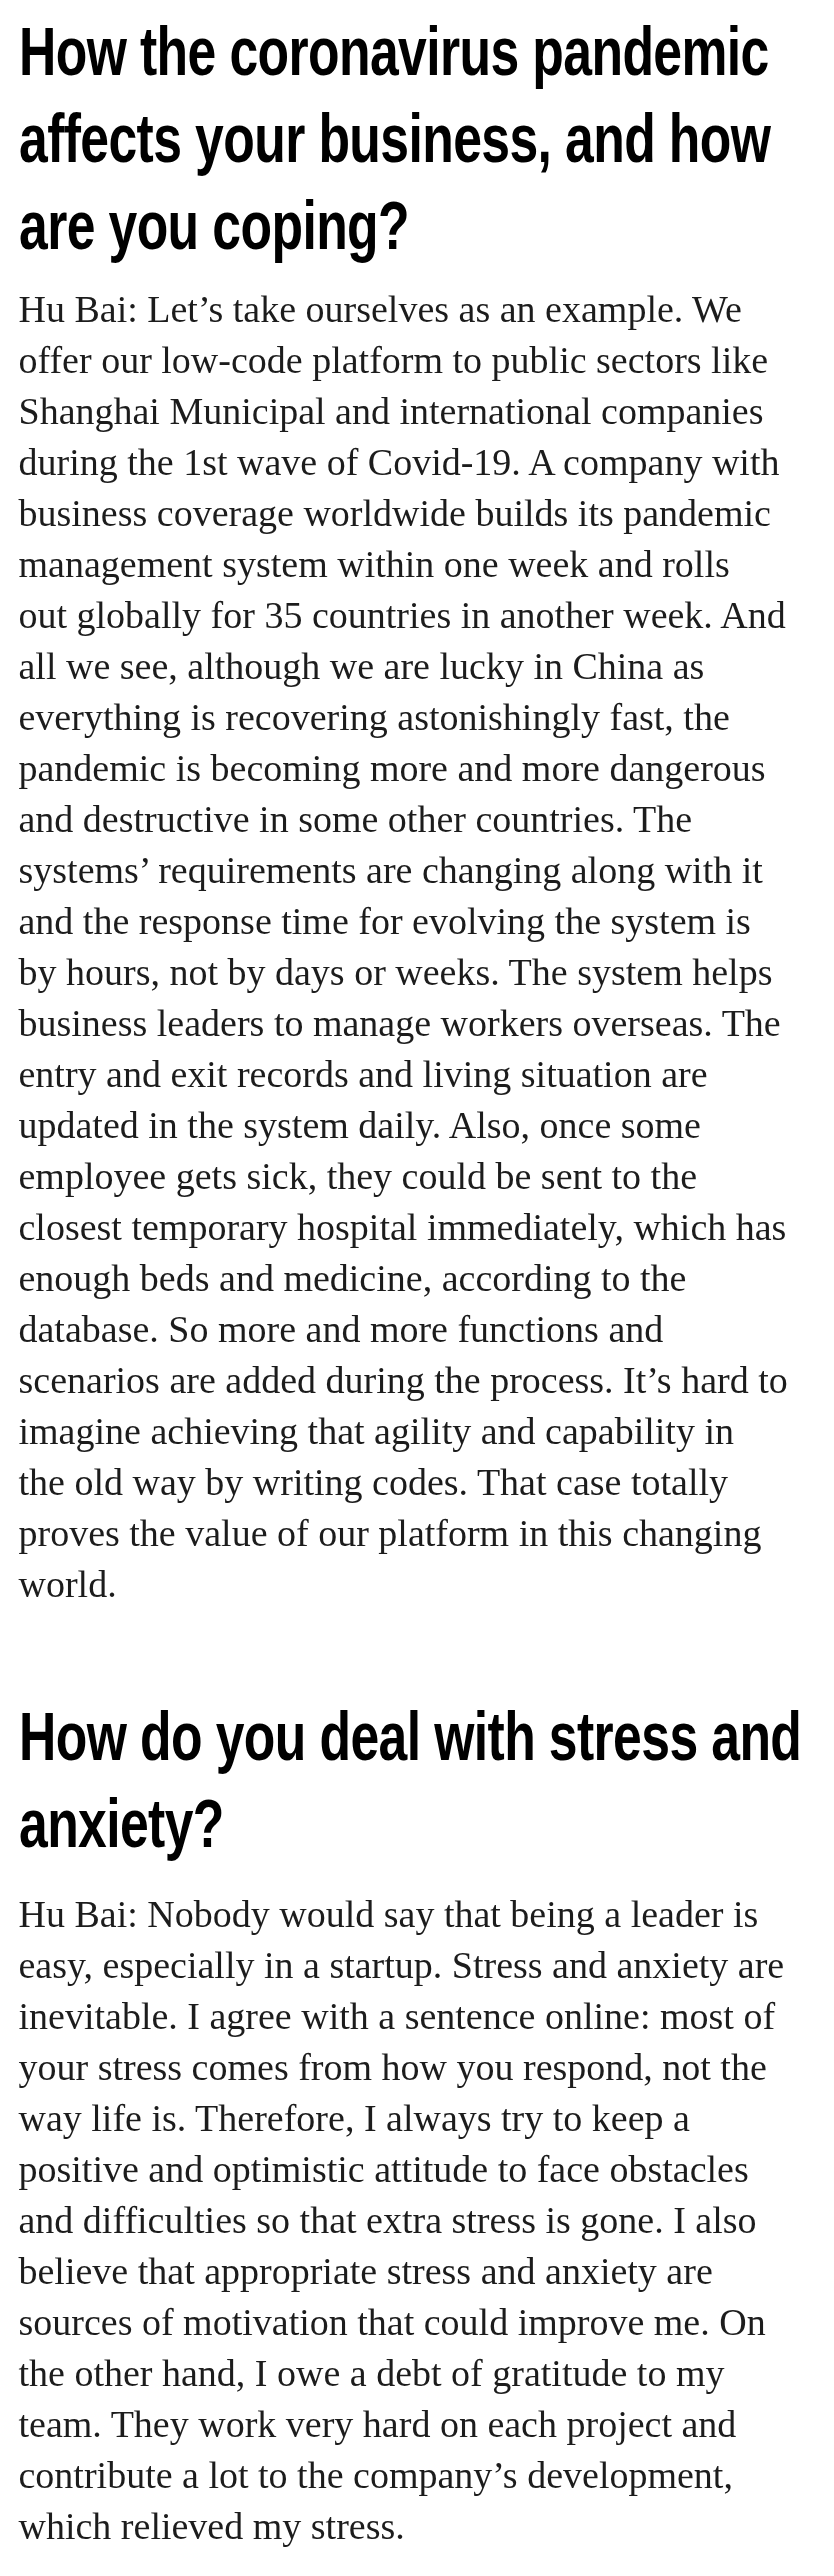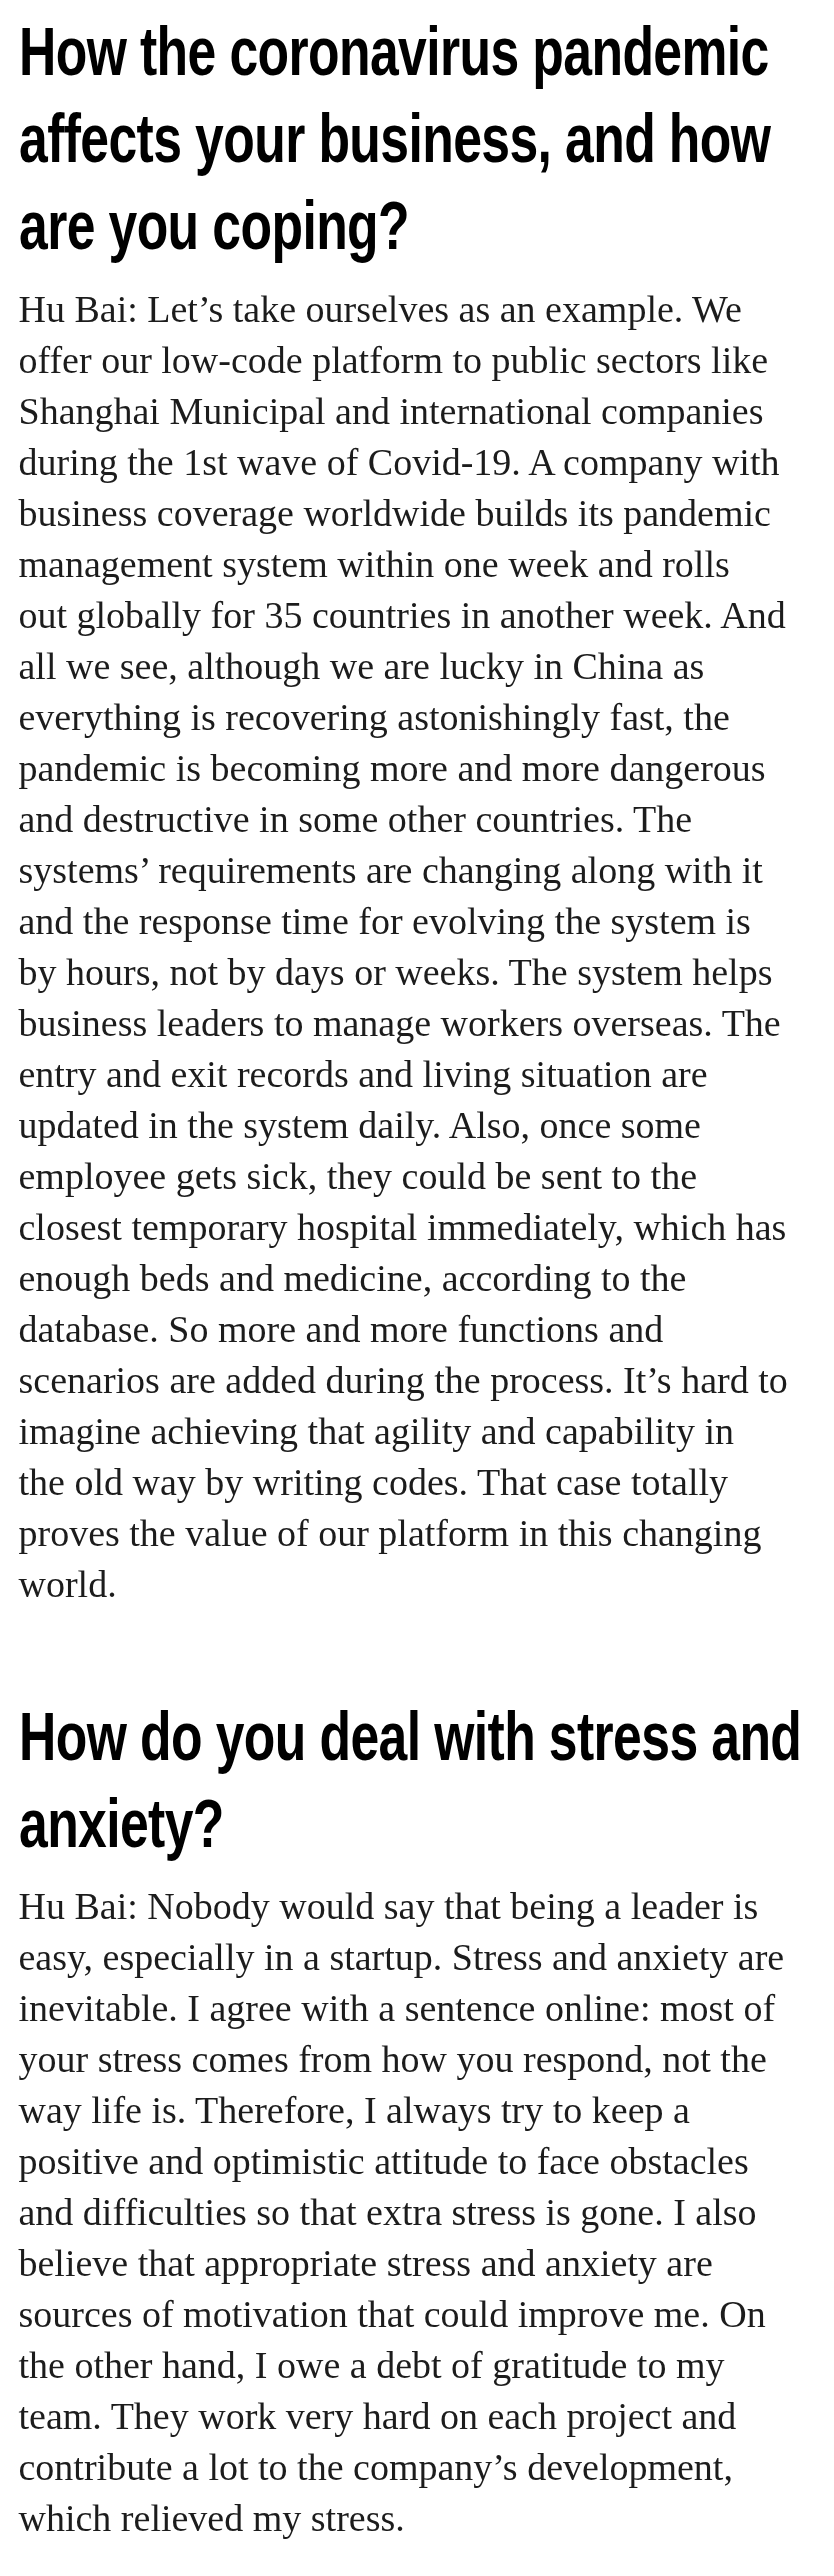--- a/index.html
+++ b/index.html
@@ -41,21 +41,21 @@
   .answer {
     font-family: "Liberation Serif", serif;
     font-size: 38px;
     line-height: 51px;
     color: var(--body-color, #1c1c1c);
     white-space: pre-line;
     margin: 15.5px 15.5px 0 18.5px;
     letter-spacing: 0;
   }
   .answer.mt-small {
-    margin-top: 14px;
+    margin-top: 22px;
   }
   .speaker {
     font-weight: 400;
   }
 </style>
 </head>
 <body>
 
 <main class="article">
   <section>

